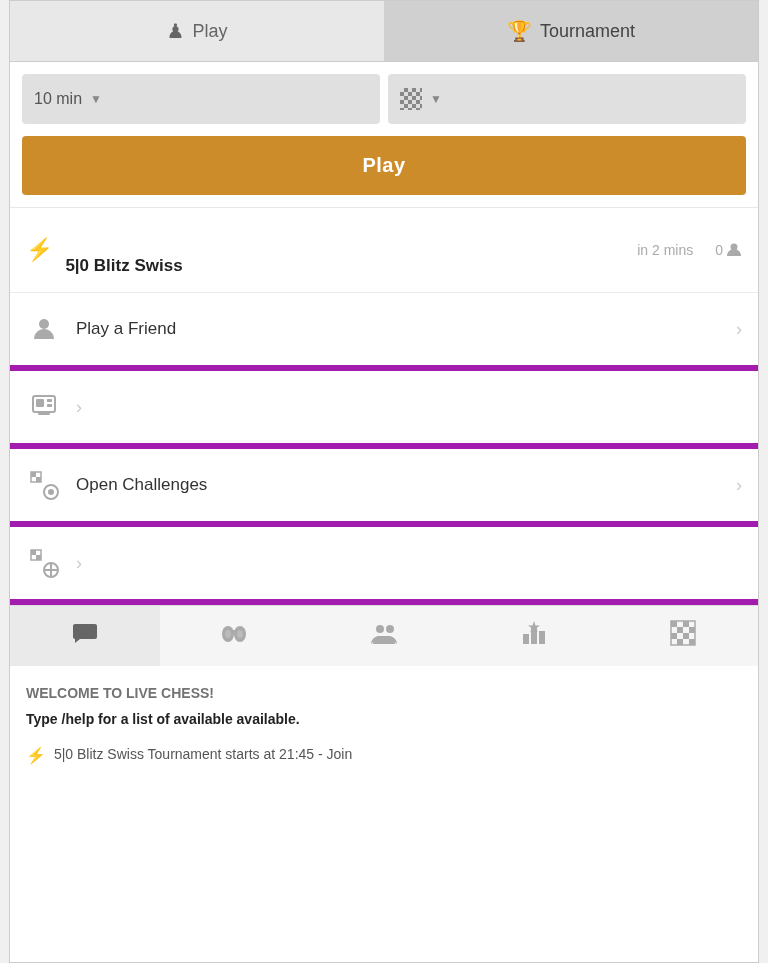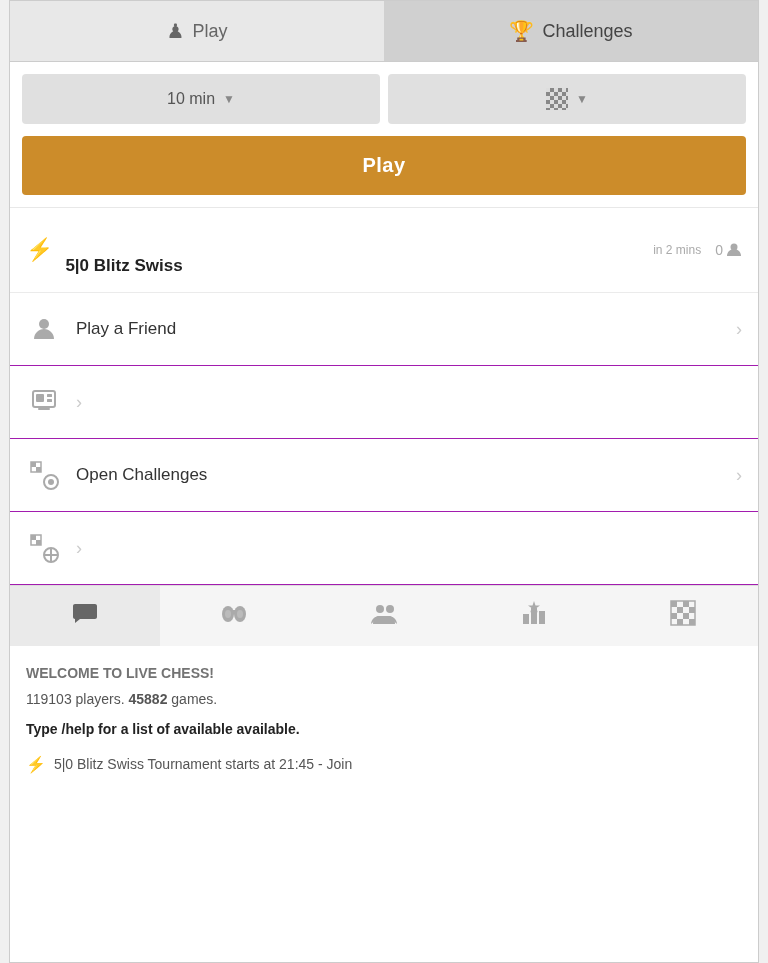--- a/index.html
+++ b/index.html
@@ -60,21 +60,20 @@
       flex: 1;
       padding: 14px 12px;
       background: #e0e0e0;
       border: none;
       border-radius: 4px;
       font-size: 16px;
       color: #555;
       cursor: pointer;
       display: flex;
       align-items: center;
-      justify-content: center;
       gap: 8px;
     }
     .control-btn .chevron {
       font-size: 12px;
       color: #888;
     }
 
     
     .chess-icon {
       display: inline-block;
@@ -100,21 +99,21 @@
     }
 
     
     .menu-section {
       border-top: 1px solid #e8e8e8;
     }
     .menu-item {
       display: flex;
       align-items: center;
       padding: 18px 16px;
-      border-bottom: 1px solid #a21caf;
+      border-bottom: 6px solid #a21caf;
       cursor: pointer;
       background: #fff;
       gap: 14px;
     }
     .menu-item-icon {
       width: 36px;
       height: 36px;
       display: flex;
       align-items: center;
       justify-content: center;
@@ -149,22 +148,22 @@
     }
     .tournament-name {
       flex: 1;
       font-size: 17px;
       font-weight: bold;
       color: #222;
       margin-top: 32px;
     }
     .tournament-time {
       color: #aaa;
-      font-size: 12px;
-      margin-right: 2px;
+      font-size: 14px;
+      margin-right: 10px;
     }
     .tournament-players {
       color: #aaa;
       font-size: 14px;
       display: flex;
       align-items: center;
       gap: 3px;
     }
 
     
@@ -232,21 +231,21 @@
 
 <div class="app-container">
 
   <div class="tab-bar">
     <button class="tab">
       <span class="tab-icon">♟</span>
       <span>Play</span>
     </button>
     <button class="tab active">
       <span class="tab-icon">🏆</span>
-      <span>Challenges</span>
+      <span>Tournament</span>
     </button>
   </div>
 
   <div class="controls-row">
     <button class="control-btn">
       <span>10 min</span>
       <span class="chevron">▼</span>
     </button>
     <button class="control-btn">
       <span class="chess-icon"></span>
@@ -369,21 +368,20 @@
         <rect x="1" y="13" width="6" height="6" fill="#aaa"></rect>
         <rect x="13" y="13" width="6" height="6" fill="#aaa"></rect>
         <rect x="7" y="19" width="6" height="6" fill="#aaa"></rect>
         <rect x="19" y="19" width="6" height="6" fill="#aaa"></rect>
       </svg>
     </button>
   </div>
 
   <div class="chat-area">
     <div class="chat-welcome">WELCOME TO LIVE CHESS!</div>
-    <div class="chat-stats">119103 players. <span style="font-weight:bold">45882</span> games.</div>
     <div class="chat-help">Type /help for a list of available available.</div>
     <div class="chat-notification">
       <span class="chat-bolt">⚡</span>
       <span>5|0 Blitz Swiss Tournament starts at 21:45 - Join</span>
     </div>
   </div>
 
 </div>
 
 </body></html>

